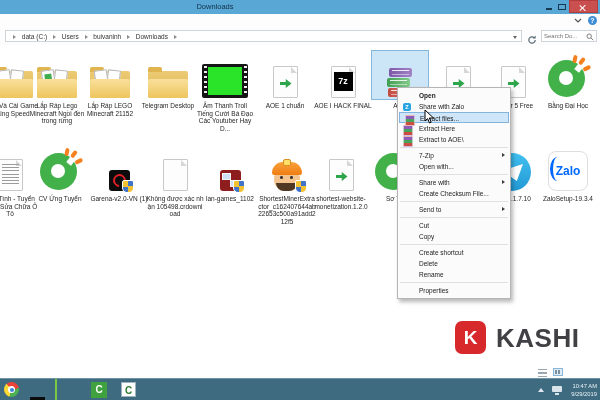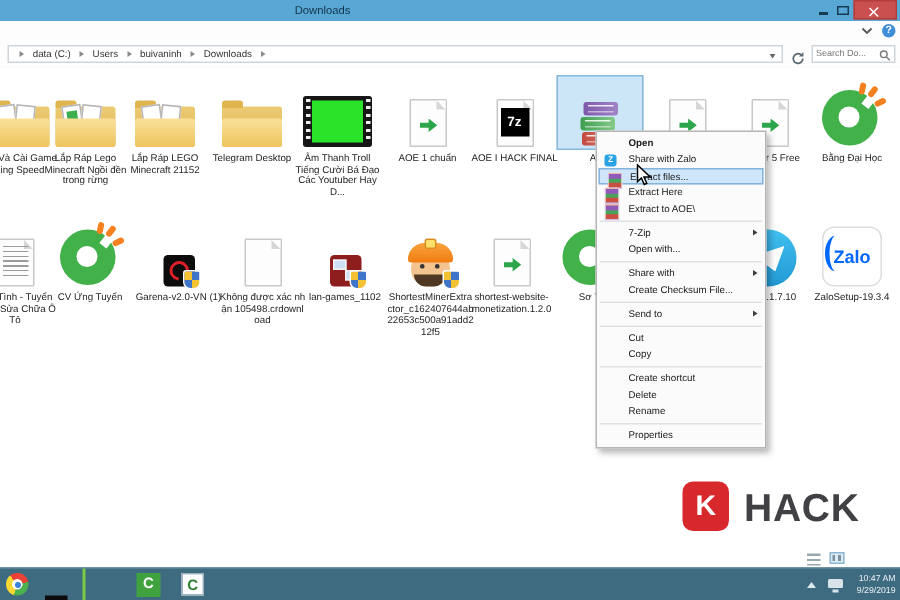--- a/index.html
+++ b/index.html
@@ -427,21 +427,21 @@
       <div class="msep"></div>
       <div class="mi"><span>Properties</span></div>
     </div>
 
     <svg id="cursor" width="11" height="16" viewBox="0 0 11 16">
       <polygon points="1,1 1,12 3.6,9.6 5.5,14 7.2,13.2 5.3,9 9.5,9" fill="#fff" stroke="#000" stroke-width="1"></polygon>
     </svg>
 
     <div id="watermark">
       <div id="wm-badge">K</div>
-      <div id="wm-text">HACK</div>
+      <div id="wm-text">KASHI</div>
     </div>
 
     <div id="viewbtns">
       <span id="vb-list" class="vb"></span>
       <span id="vb-thumb" class="vb"></span>
     </div>
   </div>
 
   <div id="taskbar">
     <div class="tbi tb-chrome" style="left:4px"></div>

